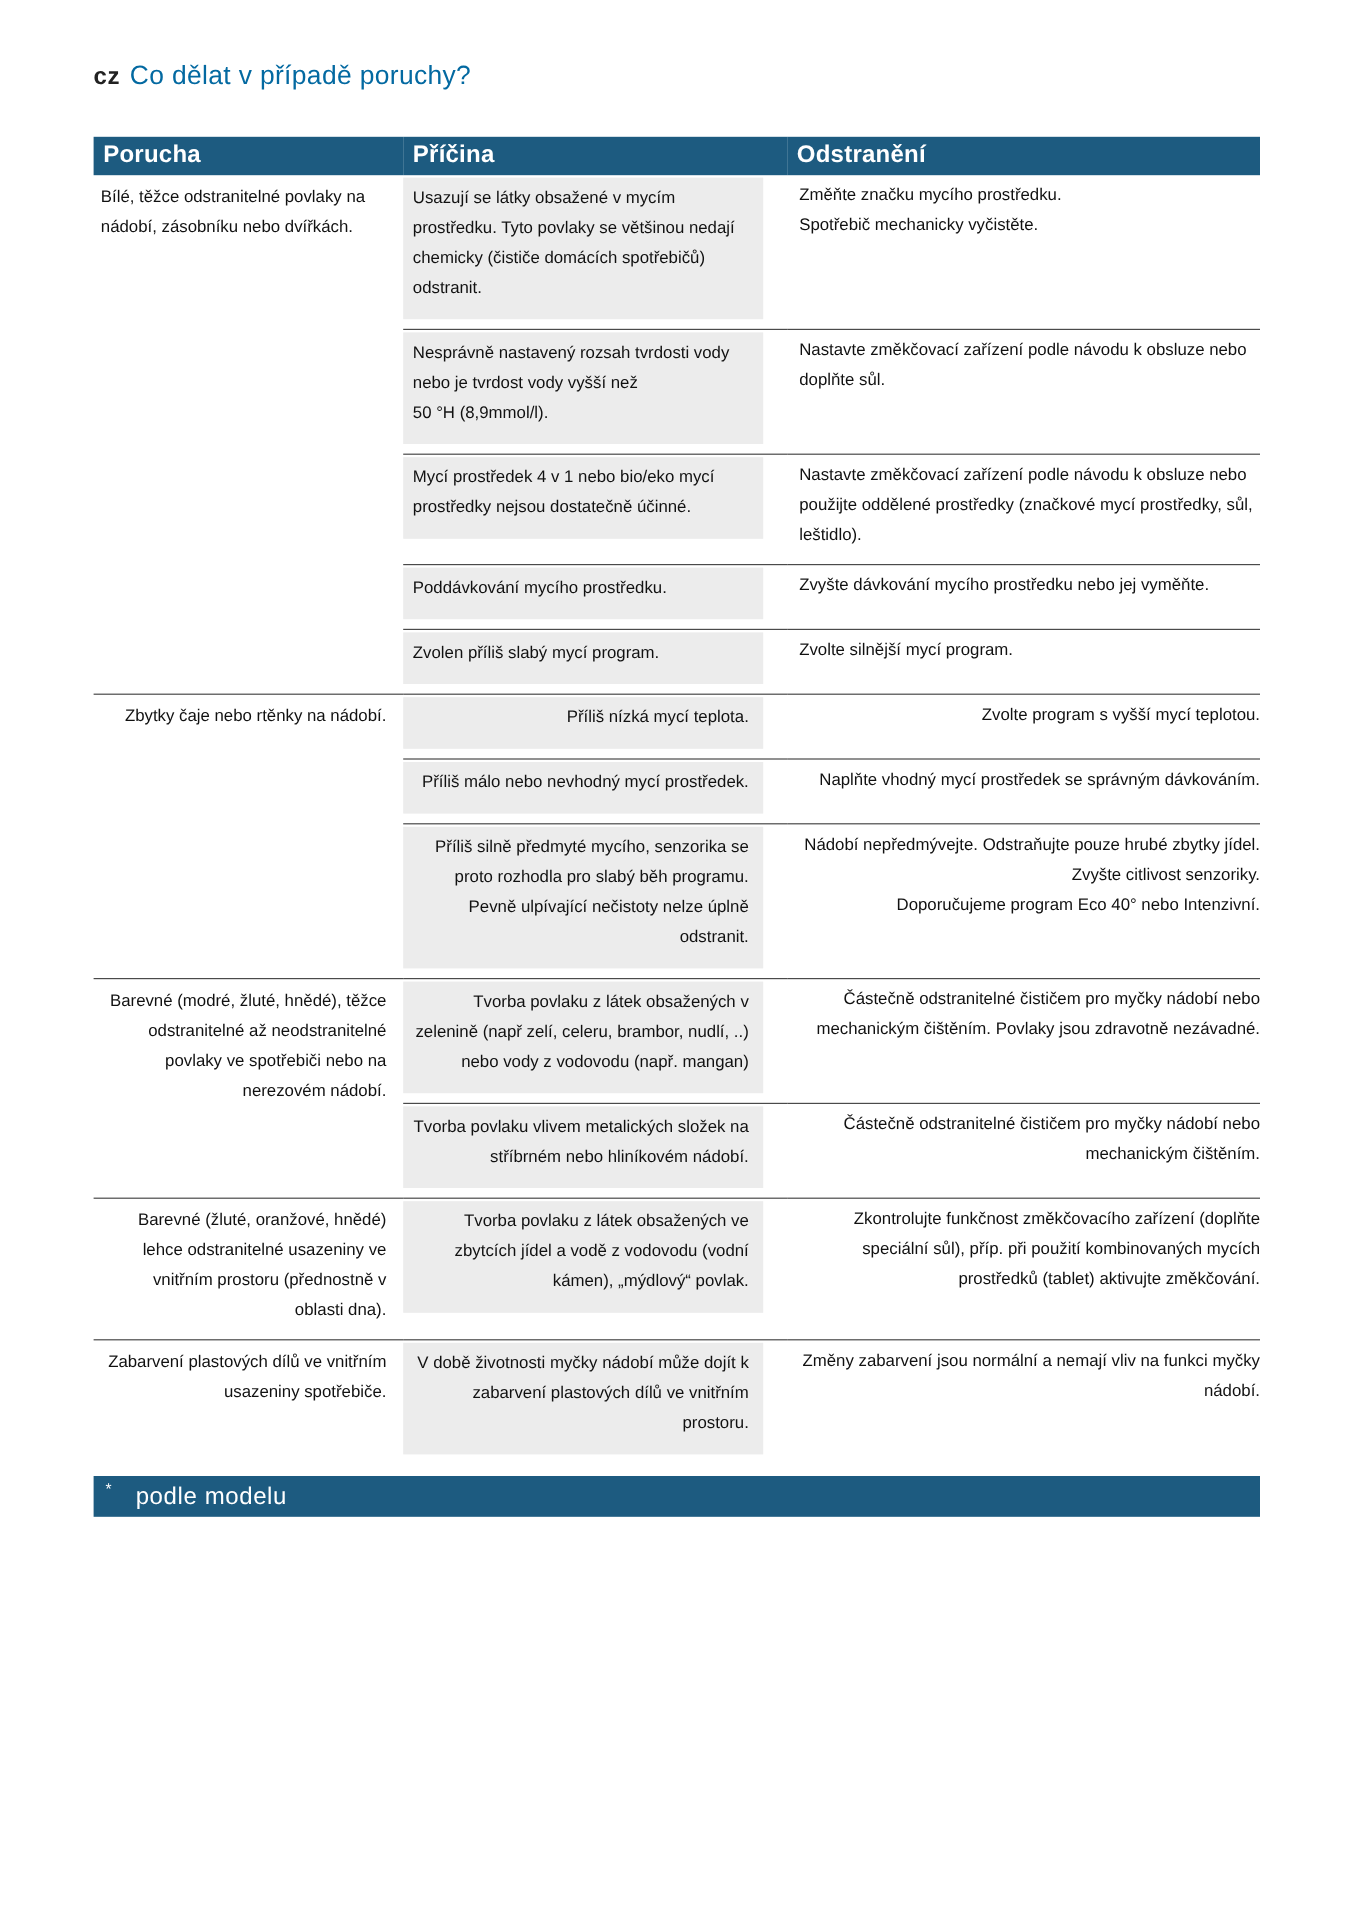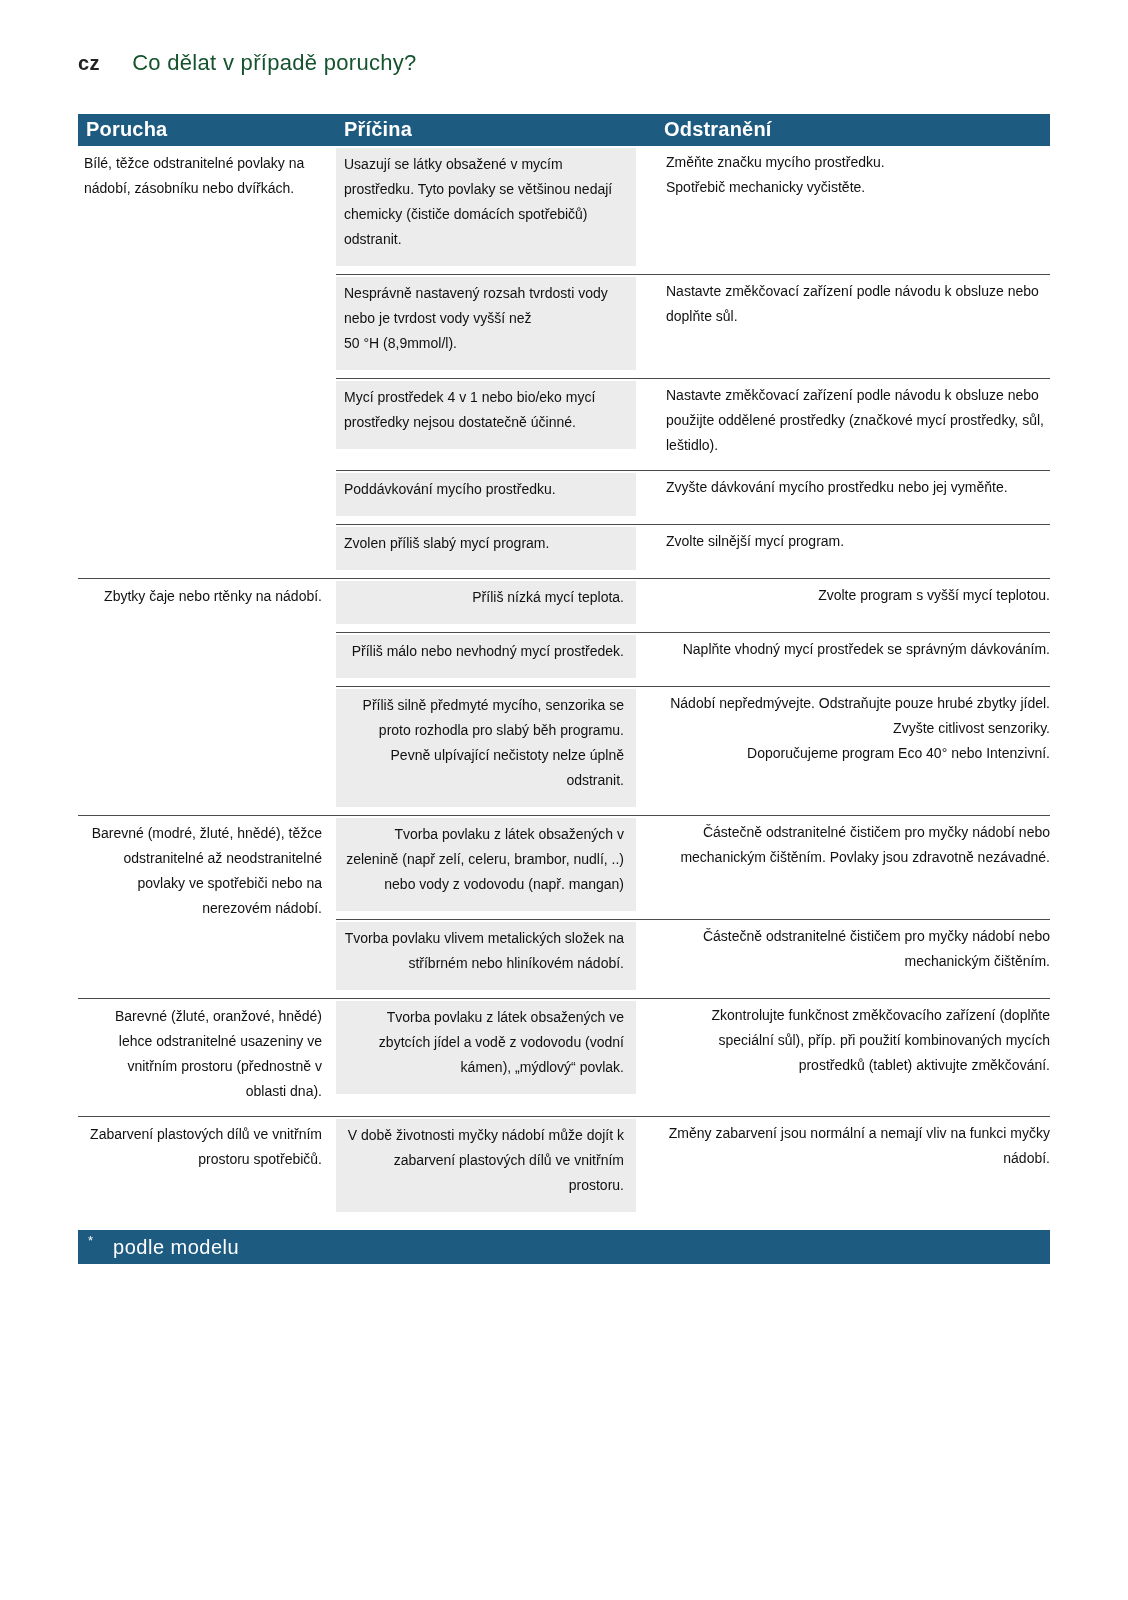--- a/index.html
+++ b/index.html
@@ -17,32 +17,32 @@
     font-family:"Liberation Sans","DejaVu Sans",sans-serif;
     color:var(--text);
     position:relative;
   }
   .page{
     padding:50px 78px 40px 78px;
   }
   .doc-header{
     display:flex;
     align-items:baseline;
-    gap:32px;
+    gap:8px;
     margin-bottom:38px;
   }
   .lang-tag{
     font-weight:bold;
     font-size:20px;
     color:#222222;
     letter-spacing:0.5px;
   }
   .page-title{
     font-size:22px;
-    color:#14532d;
+    color:#0369a1;
     letter-spacing:0.3px;
   }
   table.trouble{
     border-collapse:collapse;
     table-layout:fixed;
     width:972px;
   }
   col.c-fault{width:258px;}
   col.c-cause{width:320px;}
   col.c-remedy{width:394px;}
@@ -187,21 +187,21 @@
     <tbody>
       <tr>
         <td class="fault">Barevné (žluté, oranžové, hnědé) lehce odstranitelné usazeniny ve vnitřním prostoru (přednostně v oblasti dna).</td>
         <td class="cause"><div class="cause-box">Tvorba povlaku z látek obsažených ve zbytcích jídel a vodě z vodovodu (vodní kámen), „mýdlový“ povlak.</div></td>
         <td class="remedy">Zkontrolujte funkčnost změkčovacího zařízení (doplňte speciální sůl), příp. při použití kombinovaných mycích prostředků (tablet) aktivujte změkčování.</td>
       </tr>
     </tbody>
 
     <tbody>
       <tr>
-        <td class="fault">Zabarvení plastových dílů ve vnitřním prostoru spotřebičů.</td>
+        <td class="fault">Zabarvení plastových dílů ve vnitřním usazeniny spotřebiče.</td>
         <td class="cause"><div class="cause-box">V době životnosti myčky nádobí může dojít k zabarvení plastových dílů ve vnitřním prostoru.</div></td>
         <td class="remedy">Změny zabarvení jsou normální a nemají vliv na funkci myčky nádobí.</td>
       </tr>
     </tbody>
   </table>
 
   <div class="footer-bar">
     <span class="footer-star">*</span>
     <span class="footer-text">podle modelu</span>
   </div>

